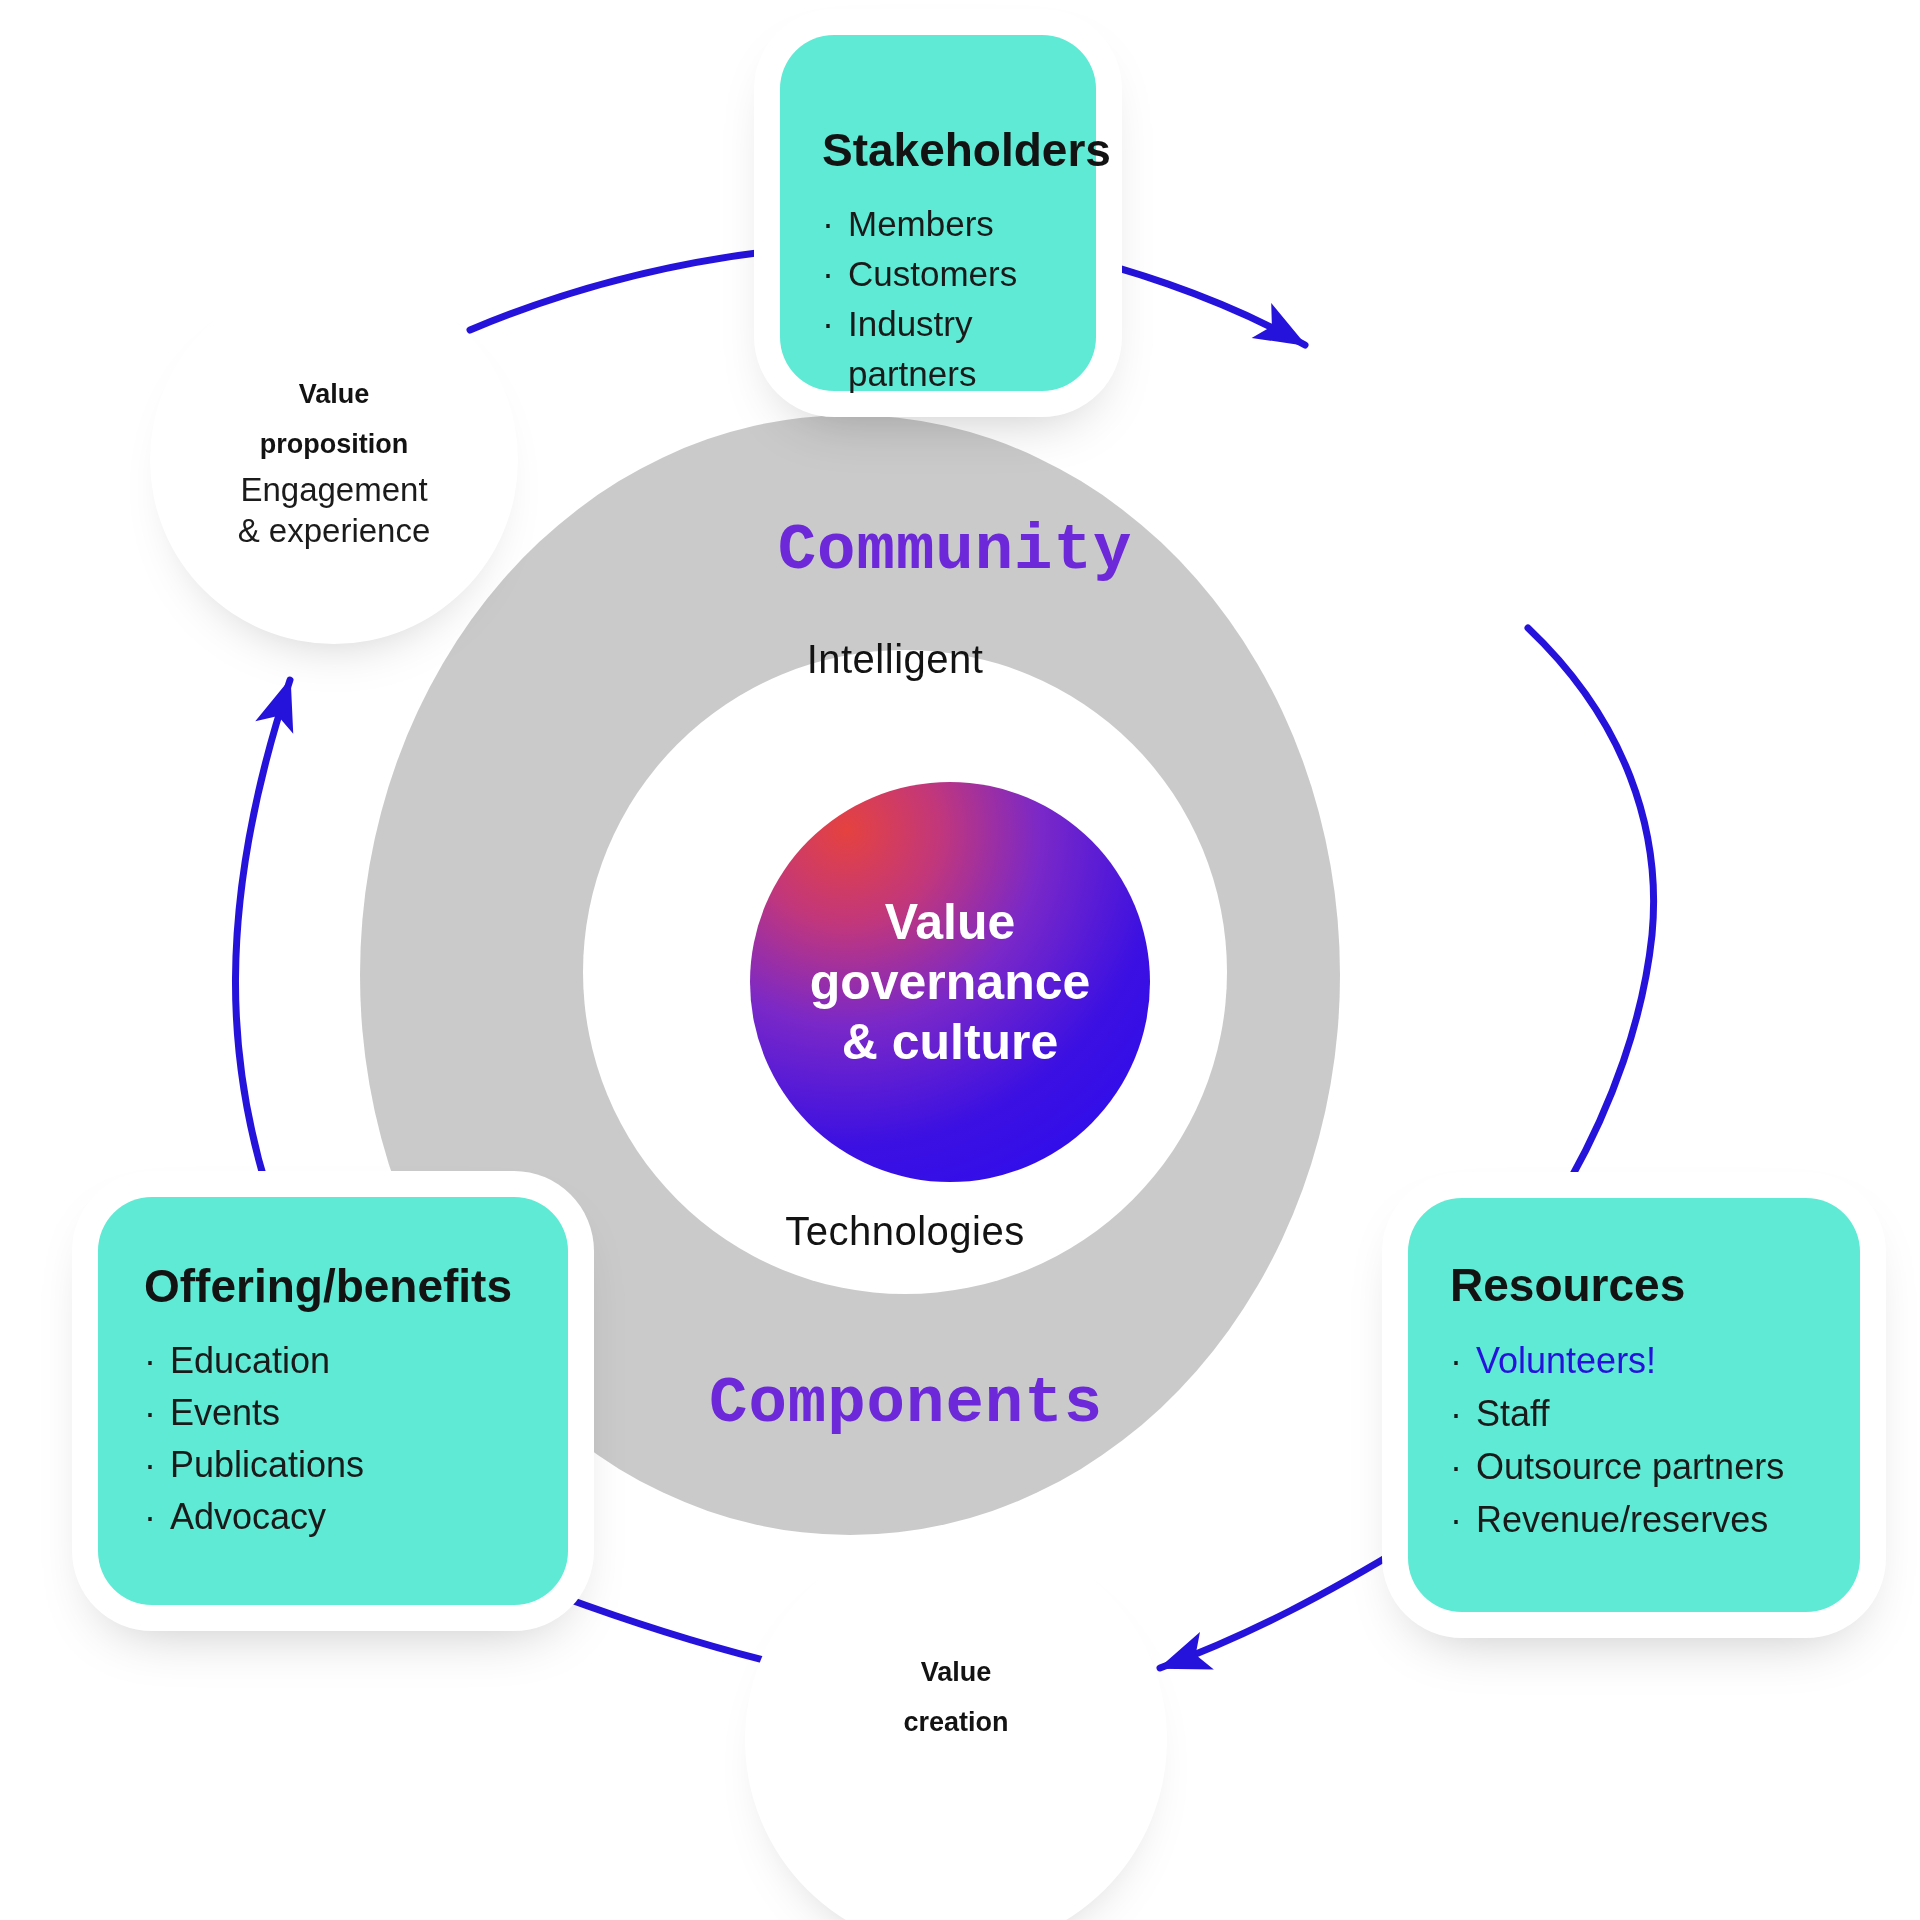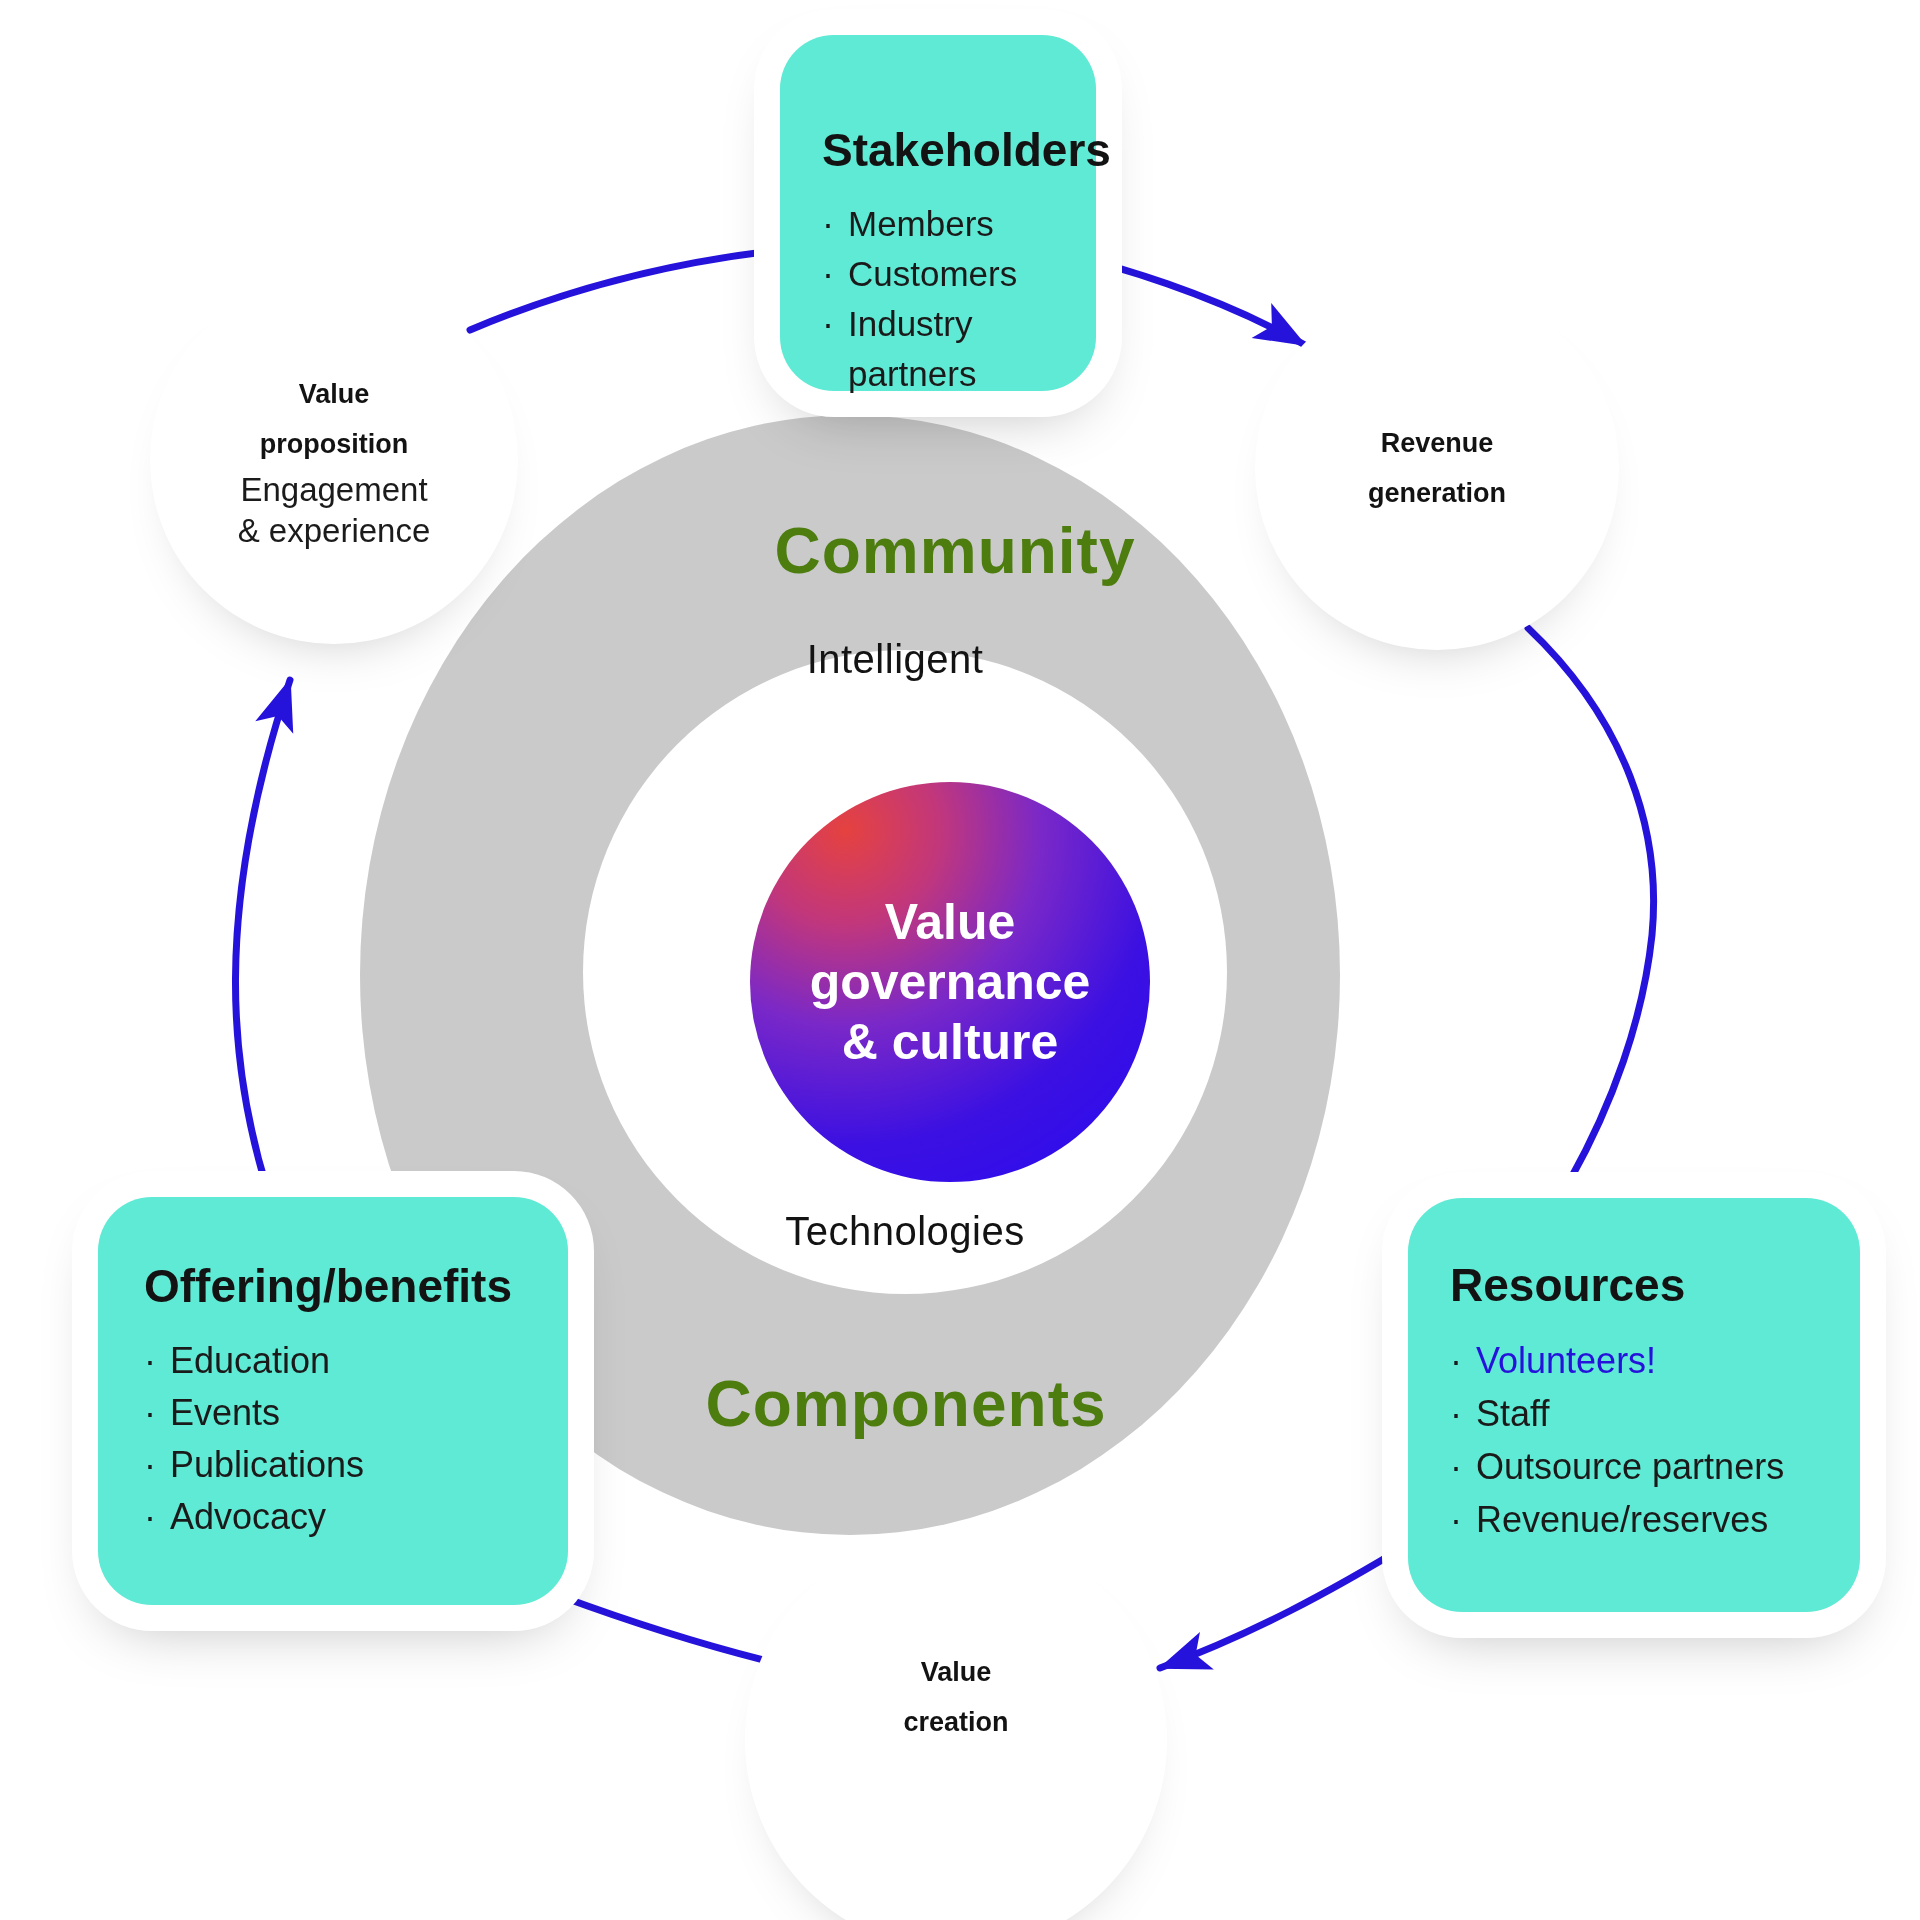--- a/index.html
+++ b/index.html
@@ -5,21 +5,21 @@
   html,body{margin:0;padding:0;background:#ffffff;}
   #canvas{
     position:relative;width:1920px;height:1920px;overflow:hidden;background:#ffffff;
     font-family:"Liberation Sans", sans-serif;color:#131313;
   }
   svg.layer{position:absolute;left:0;top:0;width:1920px;height:1920px;}
 
   
   .ring-label{
     position:absolute;transform:translate(-50%,-50%);
-    font-size:64px;font-weight:700;letter-spacing:1px;color:#4d7c0f;white-space:nowrap;
+    font-size:64px;font-weight:700;letter-spacing:1px;color:#6d28d9;white-space:nowrap;font-family:Liberation Mono, monospace;
   }
   .ring-sublabel{
     position:absolute;transform:translate(-50%,-50%);
     font-size:40px;font-weight:400;letter-spacing:0.5px;color:#131313;white-space:nowrap;
   }
 
   
   .center-circle{
     position:absolute;left:750px;top:782px;width:400px;height:400px;border-radius:50%;
     background:radial-gradient(circle at 24% 12%, #e5423f 0%, #c2377b 20%, #7a28c8 42%, #3b10e2 68%, #2a0bf2 100%);
@@ -90,24 +90,20 @@
     <div>&amp; culture</div>
   </div>
 
   <div class="node-circle" id="value-proposition-circle" style="left:180px;top:306px;width:308px;height:308px;">
     <div class="big">Value</div>
     <div class="big">proposition</div>
     <div class="small">Engagement</div>
     <div class="small" style="margin-top:0;">&amp; experience</div>
   </div>
 
-  <div class="node-circle" id="revenue-generation-circle" style="left:1285px;top:316px;width:304px;height:304px;">
-    <div class="big">Revenue</div>
-    <div class="big">generation</div>
-  </div>
 
   <div class="node-circle" id="value-creation-circle" style="left:775px;top:1559px;width:362px;height:362px;">
     <div class="big">Value</div>
     <div class="big">creation</div>
   </div>
 
   <div class="card" id="stakeholders-card">
     <div class="title">Stakeholders</div>
     <div class="list">
       <div class="item">

